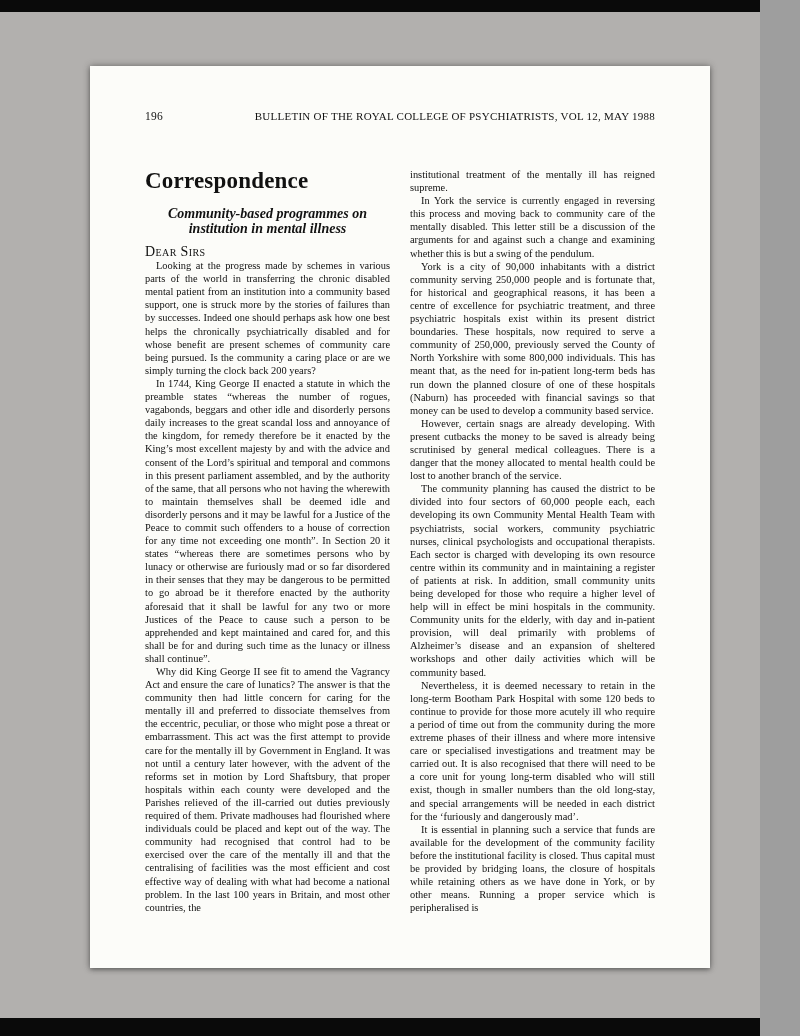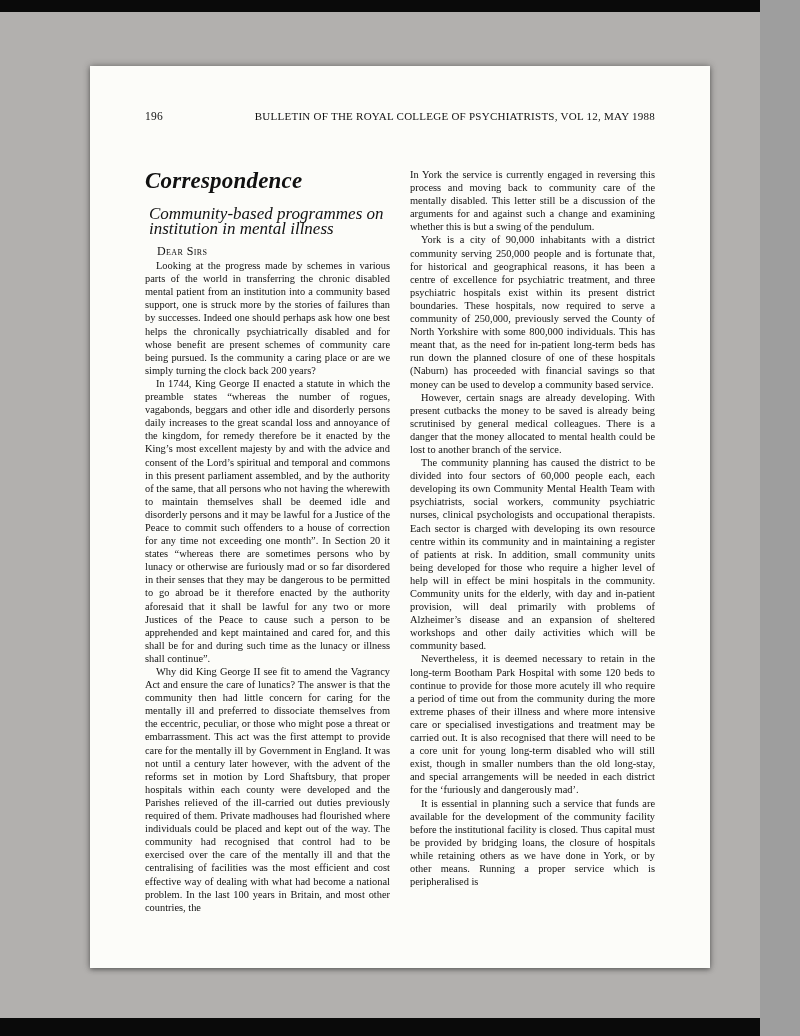--- a/index.html
+++ b/index.html
@@ -57,39 +57,38 @@
   }
   .col {
     width: 245px;
     font-size: 10.4px;
     line-height: 13.1px;
     text-align: justify;
   }
   .section-title {
     font-size: 23px;
     font-weight: bold;
-    font-style: italic;
     margin: 0 0 13px 0;
     line-height: 26px;
     letter-spacing: 0.2px;
     text-align: left;
   }
   .letter-title {
-    font-size: 17px;
-    font-weight: normal;
+    font-size: 14px;
+    font-weight: bold;
     font-style: italic;
-    text-align: left;
+    text-align: center;
     line-height: 14.5px;
     margin: 0 4px 9px 4px;
   }
   .salutation {
     font-variant: small-caps;
     letter-spacing: 0.4px;
-    font-size: 12px;
-    margin: 0 0 1px 12px;
+    font-size: 14px;
+    margin: 0 0 1px 0;
     text-align: left;
   }
   .para {
     margin: 0;
     text-indent: 11px;
   }
   .col.right .para:first-child {
     text-indent: 0;
   }
 </style>
@@ -116,20 +115,21 @@
         </h2>
         <div class="salutation">Dear Sirs</div>
         <div>
             <p class="para">Looking at the progress made by schemes in various parts of the world in transferring the chronic disabled mental patient from an institution into a community based support, one is struck more by the stories of failures than by successes. Indeed one should perhaps ask how one best helps the chronically psychiatrically disabled and for whose benefit are present schemes of community care being pursued. Is the community a caring place or are we simply turning the clock back 200 years?</p>
             <p class="para">In 1744, King George II enacted a statute in which the preamble states “whereas the number of rogues, vagabonds, beggars and other idle and disorderly persons daily increases to the great scandal loss and annoyance of the kingdom, for remedy therefore be it enacted by the King’s most excellent majesty by and with the advice and consent of the Lord’s spiritual and temporal and commons in this present parliament assembled, and by the authority of the same, that all persons who not having the wherewith to maintain themselves shall be deemed idle and disorderly persons and it may be lawful for a Justice of the Peace to commit such offenders to a house of correction for any time not exceeding one month”. In Section 20 it states “whereas there are sometimes persons who by lunacy or otherwise are furiously mad or so far disordered in their senses that they may be dangerous to be permitted to go abroad be it therefore enacted by the authority aforesaid that it shall be lawful for any two or more Justices of the Peace to cause such a person to be apprehended and kept maintained and cared for, and this shall be for and during such time as the lunacy or illness shall continue”.</p>
             <p class="para">Why did King George II see fit to amend the Vagrancy Act and ensure the care of lunatics? The answer is that the community then had little concern for caring for the mentally ill and preferred to dissociate themselves from the eccentric, peculiar, or those who might pose a threat or embarrassment. This act was the first attempt to provide care for the mentally ill by Government in England. It was not until a century later however, with the advent of the reforms set in motion by Lord Shaftsbury, that proper hospitals within each county were developed and the Parishes relieved of the ill-carried out duties previously required of them. Private madhouses had flourished where individuals could be placed and kept out of the way. The community had recognised that control had to be exercised over the care of the mentally ill and that the centralising of facilities was the most efficient and cost effective way of dealing with what had become a national problem. In the last 100 years in Britain, and most other countries, the</p>
           </div>
       </div>
 
       <div class="col right">
+          <p class="para">institutional treatment of the mentally ill has reigned supreme.</p>
           <p class="para">In York the service is currently engaged in reversing this process and moving back to community care of the mentally disabled. This letter still be a discussion of the arguments for and against such a change and examining whether this is but a swing of the pendulum.</p>
           <p class="para">York is a city of 90,000 inhabitants with a district community serving 250,000 people and is fortunate that, for historical and geographical reasons, it has been a centre of excellence for psychiatric treatment, and three psychiatric hospitals exist within its present district boundaries. These hospitals, now required to serve a community of 250,000, previously served the County of North Yorkshire with some 800,000 individuals. This has meant that, as the need for in-patient long-term beds has run down the planned closure of one of these hospitals (Naburn) has proceeded with financial savings so that money can be used to develop a community based service.</p>
           <p class="para">However, certain snags are already developing. With present cutbacks the money to be saved is already being scrutinised by general medical colleagues. There is a danger that the money allocated to mental health could be lost to another branch of the service.</p>
           <p class="para">The community planning has caused the district to be divided into four sectors of 60,000 people each, each developing its own Community Mental Health Team with psychiatrists, social workers, community psychiatric nurses, clinical psychologists and occupational therapists. Each sector is charged with developing its own resource centre within its community and in maintaining a register of patients at risk. In addition, small community units being developed for those who require a higher level of help will in effect be mini hospitals in the community. Community units for the elderly, with day and in-patient provision, will deal primarily with problems of Alzheimer’s disease and an expansion of sheltered workshops and other daily activities which will be community based.</p>
           <p class="para">Nevertheless, it is deemed necessary to retain in the long-term Bootham Park Hospital with some 120 beds to continue to provide for those more acutely ill who require a period of time out from the community during the more extreme phases of their illness and where more intensive care or specialised investigations and treatment may be carried out. It is also recognised that there will need to be a core unit for young long-term disabled who will still exist, though in smaller numbers than the old long-stay, and special arrangements will be needed in each district for the ‘furiously and dangerously mad’.</p>
           <p class="para">It is essential in planning such a service that funds are available for the development of the community facility before the institutional facility is closed. Thus capital must be provided by bridging loans, the closure of hospitals while retaining others as we have done in York, or by other means. Running a proper service which is peripheralised is</p>
         </div>
 
     </div>
   </div>

